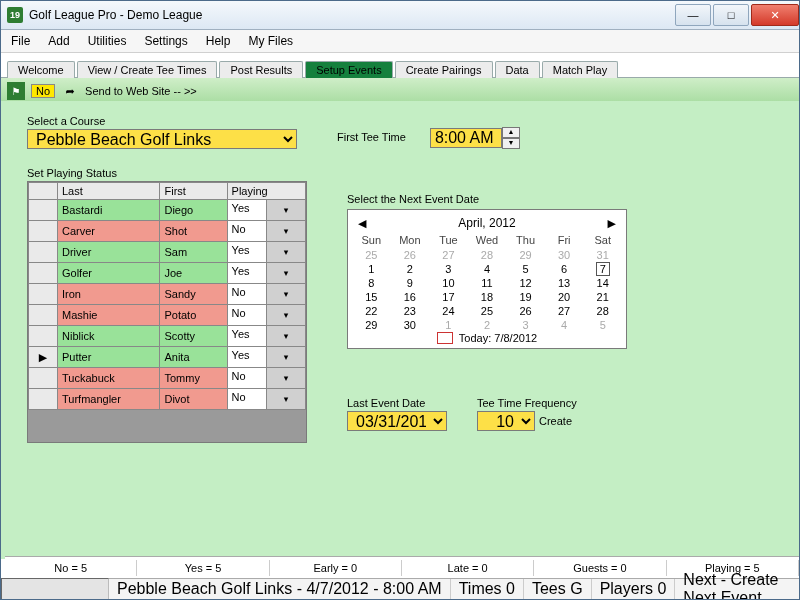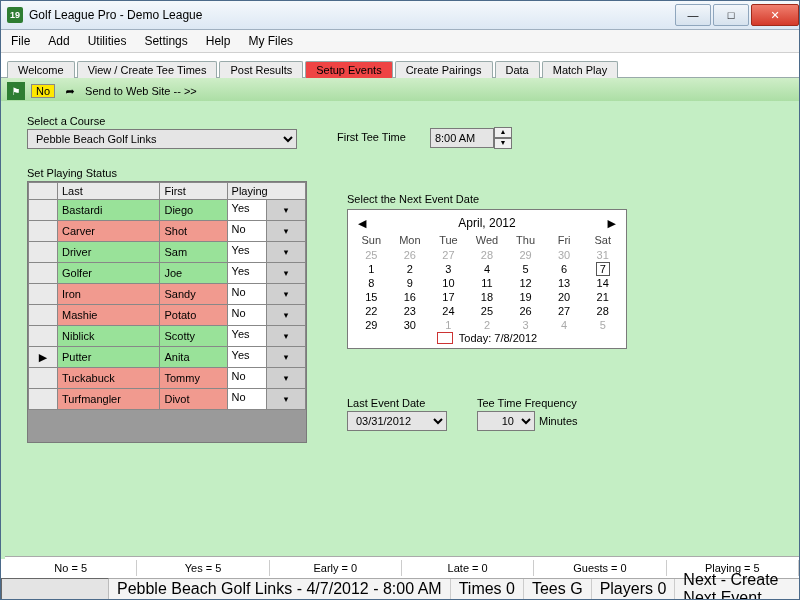--- a/index.html
+++ b/index.html
@@ -7,32 +7,32 @@
 .titlebar{height:28px;background:linear-gradient(#f4f8fc,#dde8f4);display:flex;align-items:center;padding:0 0 0 6px;border-bottom:1px solid #a0b0c0}
 .titlebar .app-icon{width:16px;height:16px;background:#2e7d32;color:#fff;font-size:9px;font-weight:bold;display:flex;align-items:center;justify-content:center;border-radius:2px;margin-right:6px}
 .titlebar .title{flex:1;font-size:12px}
 .titlebar .winbtns{display:flex}
 .winbtn{width:34px;height:20px;margin-left:2px;border:1px solid #8fa6bd;border-radius:2px;background:linear-gradient(#f2f6fa,#d6e2ee);display:flex;align-items:center;justify-content:center;font-size:11px}
 .winbtn.close{background:linear-gradient(#f08070,#d43a2a);color:#fff;border-color:#a02a1a;width:46px}
 .menubar{height:22px;background:#f6f6f6;border-bottom:1px solid #d0d0d0;display:flex;align-items:center;padding:0 10px;gap:18px;font-size:12px}
 .menubar span{cursor:default}
 .tabbar{display:flex;align-items:flex-end;padding:2px 6px 0 6px;border-bottom:1px solid #9aa;background:#fff;height:22px}
 .tab{padding:2px 10px;border:1px solid #9aa;border-bottom:none;background:#ececec;margin-right:2px;border-radius:2px 2px 0 0;font-size:11px;cursor:default;position:relative;top:1px}
-.tab.active{background:#ef4444}
+.tab.active{background:#15803d}
 .toolbar{height:26px;background:linear-gradient(#cfeec8,#a7dca0);border-bottom:1px solid #7db074;display:flex;align-items:center;padding:0 6px;gap:6px}
 .toolbar .ico{width:18px;height:18px;display:flex;align-items:center;justify-content:center}
 .toolbar .nobtn{background:#ffe800;border:1px solid #888;padding:0 4px;font-size:11px}
 .content{position:absolute;top:100px;left:0;right:0;bottom:40px;background:#c4eec4;padding:14px 26px;box-sizing:border-box}
 .lbl{font-size:11px;margin-bottom:2px}
-select,input.txt{font-size:11px;height:20px;border:1px solid #7a7a7a;background:#e5e5e5;box-sizing:border-box;padding:0 4px}
+select,input.txt{font-size:16px;height:20px;border:1px solid #7a7a7a;background:#fde047;box-sizing:border-box;padding:0 4px}
 .course-select{width:270px}
 .row1{display:flex;align-items:flex-end;gap:40px}
 .teerow{display:flex;align-items:center;gap:24px}
 .spin{display:flex;align-items:center}
-.spin input{width:64px}
+.spin input{width:72px}
 .spin .btns{display:flex;flex-direction:column}
 .spin .btns div{width:16px;height:9px;border:1px solid #777;background:#f0f0f0;font-size:7px;text-align:center;line-height:7px}
 .twocol{display:flex;gap:40px;margin-top:18px}
 .leftcol{width:280px}
 .rightcol{flex:1}
 .gridwrap{border:1px solid #7a7a7a;background:#9a9a9a;height:260px;overflow:hidden}
 .grid{border-collapse:collapse;width:100%;background:#fff}
 .grid th{background:#eaeaea;border:1px solid #888;font-weight:normal;font-size:11px;padding:2px 4px;text-align:left}
 .grid td{border:1px solid #888;font-size:11px;padding:2px 4px;height:16px}
 .grid td.rowhdr{background:#eaeaea;width:20px;text-align:center}
@@ -333,21 +333,21 @@
 
         <div class="bottomright">
           <div class="grp">
             <span class="lbl">Last Event Date</span>
             <select style="width:100px"><option>03/31/2012</option></select>
           </div>
           <div class="grp">
             <span class="lbl">Tee Time Frequency</span>
             <div class="freq">
               <select style="width:58px;text-align:right"><option>10</option></select>
-              <span>Minutes</span>
+              <span>Create</span>
             </div>
           </div>
         </div>
       </div>
     </div>
   </div>
 
   <div class="countbar">
     <div class="cell">No = 5</div>
     <div class="cell">Yes = 5</div>

